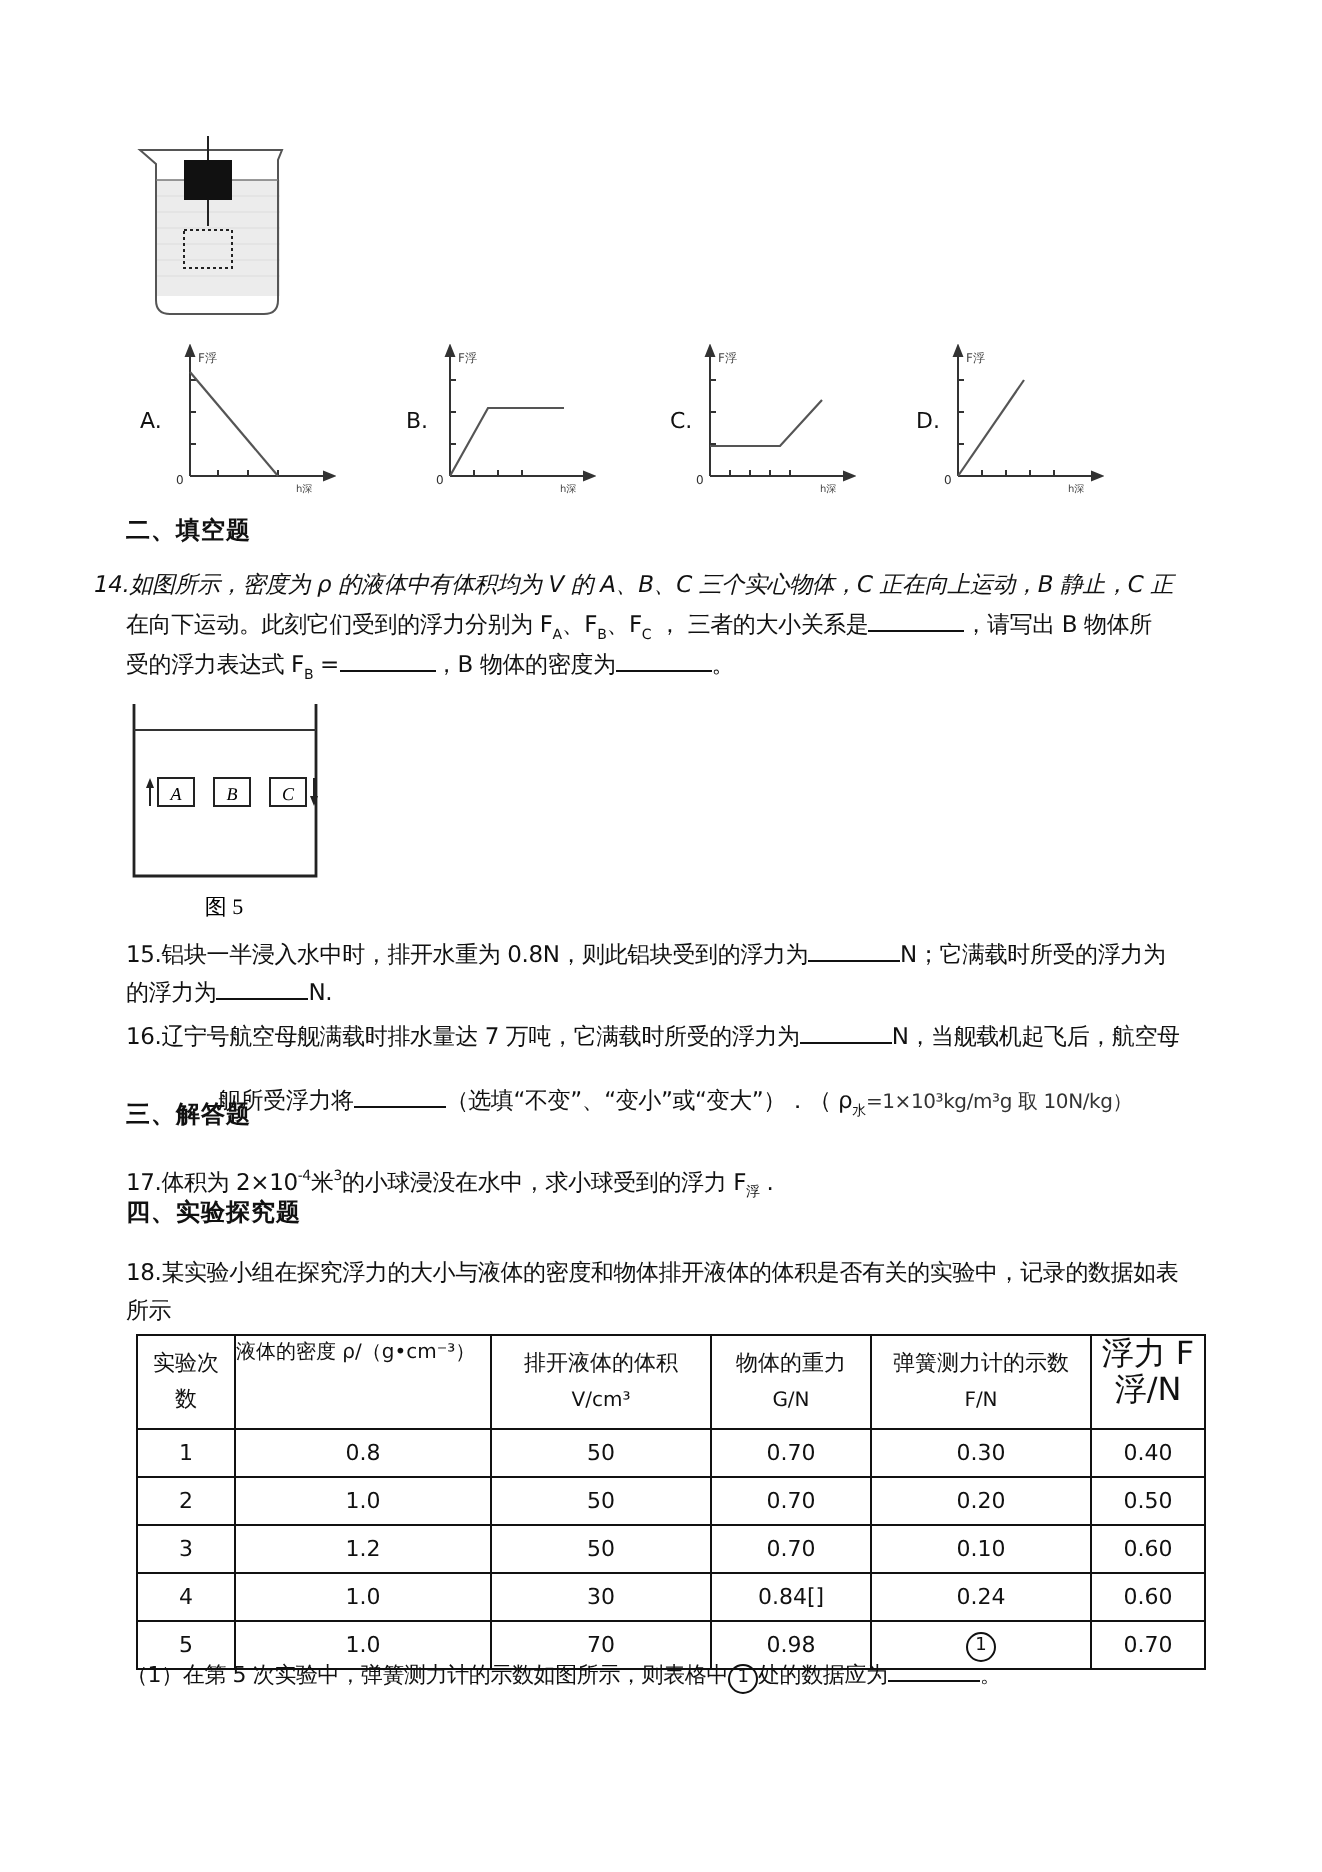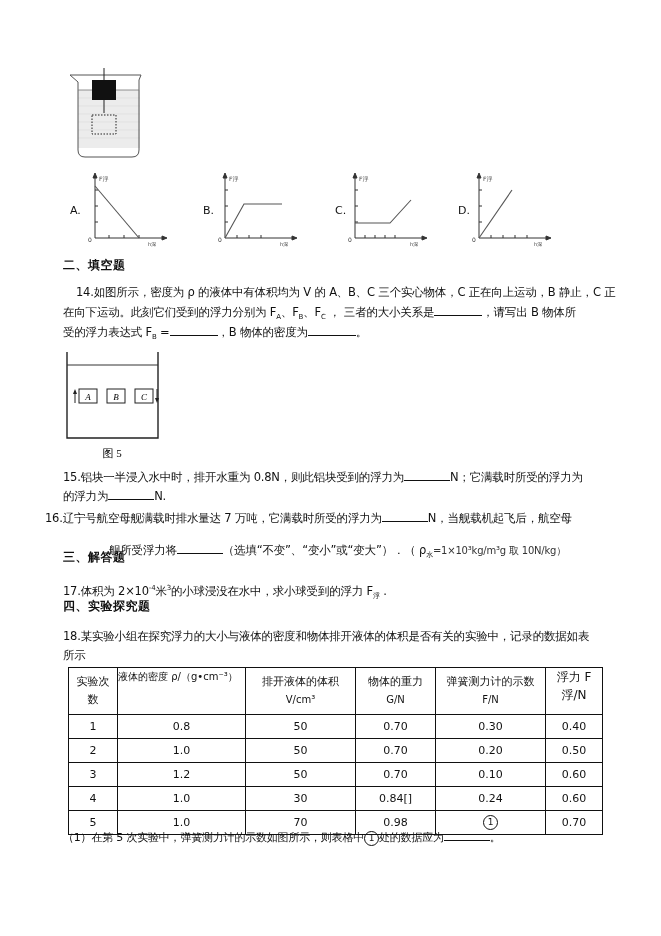--- a/index.html
+++ b/index.html
@@ -123,21 +123,21 @@
       <line x1="55" y1="66" x2="55" y2="63"></line>
   </g>
   <line x1="7" y1="66" x2="40" y2="18" stroke="#555" stroke-width="1.1"></line>
   <text x="11" y="9" font-size="6" fill="#444">F浮</text>
   <text x="62" y="74" font-size="5" fill="#444">h深</text>
   <text x="0" y="70" font-size="6" fill="#333">0</text>
 </svg>
 
 <div class="abs heading" style="left:63px;top:257px;">二、填空题</div>
 
-<div class="abs txt" style="left:76px;top:282px;">14.如图所示，密度为 ρ 的液体中有体积均为 V 的 A、B、C 三个实心物体，C 正在向上运动，B 静止，C 正</div>
+<div class="abs txt" style="left:47px;top:282px;font-style:italic;">14.如图所示，密度为 ρ 的液体中有体积均为 V 的 A、B、C 三个实心物体，C 正在向上运动，B 静止，C 正</div>
 <div class="abs txt" style="left:63px;top:302px;">
   <span>在向下运动。此刻它们受到的浮力分别为 F</span><sub>A</sub><span>、F</span><sub>B</sub><span>、F</span><sub>C</sub><span>  ， 三者的大小关系是</span><span class="blank" style="width:48px"></span><span>，请写出 B 物体所</span>
 </div>
 <div class="abs txt" style="left:63px;top:322px;">
   <span>受的浮力表达式 F</span><sub>B</sub><span> =</span><span class="blank" style="width:48px"></span><span>，B 物体的密度为</span><span class="blank" style="width:48px"></span><span>。</span>
 </div>
 
 <svg class="abs" style="left:62px;top:350px;" width="110" height="110">
   <g stroke="#222" stroke-width="1.4" fill="none">
     <polyline points="5,2 5,88 96,88 96,2"></polyline>
@@ -160,21 +160,21 @@
   <text x="50" y="107" font-size="11" text-anchor="middle" font-family="Liberation Serif, serif">图 5</text>
 </svg>
 
 <div class="abs txt" style="left:63px;top:467px;">
   <span>15.铝块一半浸入水中时，排开水重为 0.8N，则此铝块受到的浮力为</span><span class="blank" style="width:46px"></span><span>N；它满载时所受的浮力为</span>
 </div>
 <div class="abs txt" style="left:63px;top:486px;">
   <span>的浮力为</span><span class="blank" style="width:46px"></span><span>N.</span>
 </div>
 
-<div class="abs txt" style="left:45px;top:508px;">
+<div class="abs txt" style="left:63px;top:508px;">
   <span>16.辽宁号航空母舰满载时排水量达 7 万吨，它满载时所受的浮力为</span><span class="blank" style="width:46px"></span><span>N，当舰载机起飞后，航空母</span>
 </div>
 <div class="abs txt" style="left:63px;top:540px;margin-left:46px;">
   <span>舰所受浮力将</span><span class="blank" style="width:46px"></span><span>（选填“不变”、“变小”或“变大”）．（ ρ</span><sub>水</sub><span class="small" style="font-size:10px">=1×10³kg/m³g 取 10N/kg）</span>
 </div>
 
 <div class="abs heading" style="left:63px;top:549px;">三、解答题</div>
 
 <div class="abs txt" style="left:63px;top:578px;">
   <span>17.体积为 2×10</span><sup>-4</sup><span>米</span><sup>3</sup><span>的小球浸没在水中，求小球受到的浮力 F</span><sub>浮</sub><span> .</span>
@@ -194,21 +194,21 @@
       <col style="width:110px">
       <col style="width:57px">
   </colgroup>
   <tbody>
       <tr class="head">
     <td><span>实验次</span><br><span>数</span></td>
     <td style="vertical-align:top;text-align:left;font-size:10px;"><span>液体的密度 ρ/（g•cm⁻³）</span></td>
     <td><span>排开液体的体积</span><br><span style="font-size:10px">V/cm³</span></td>
     <td><span>物体的重力</span><br><span style="font-size:10px">G/N</span></td>
     <td><span>弹簧测力计的示数</span><br><span style="font-size:10px">F/N</span></td>
-    <td style="vertical-align:top;font-size:12px;"><span>浮力 F浮/N</span></td>
+    <td style="vertical-align:top;font-size:16px;"><span>浮力 F浮/N</span></td>
   </tr>
   <tr class="row">
     <td>1</td>
     <td>0.8</td>
     <td>50</td>
     <td>0.70</td>
     <td>0.30</td>
     <td>0.40</td>
   </tr>
   <tr class="row">

